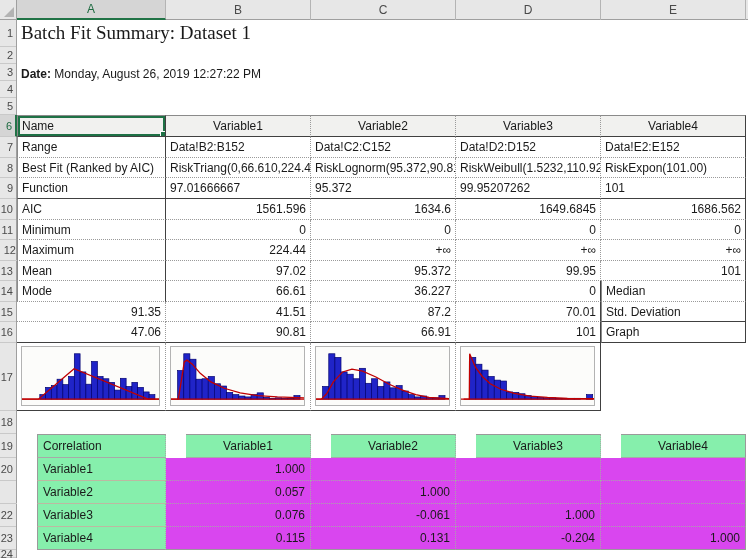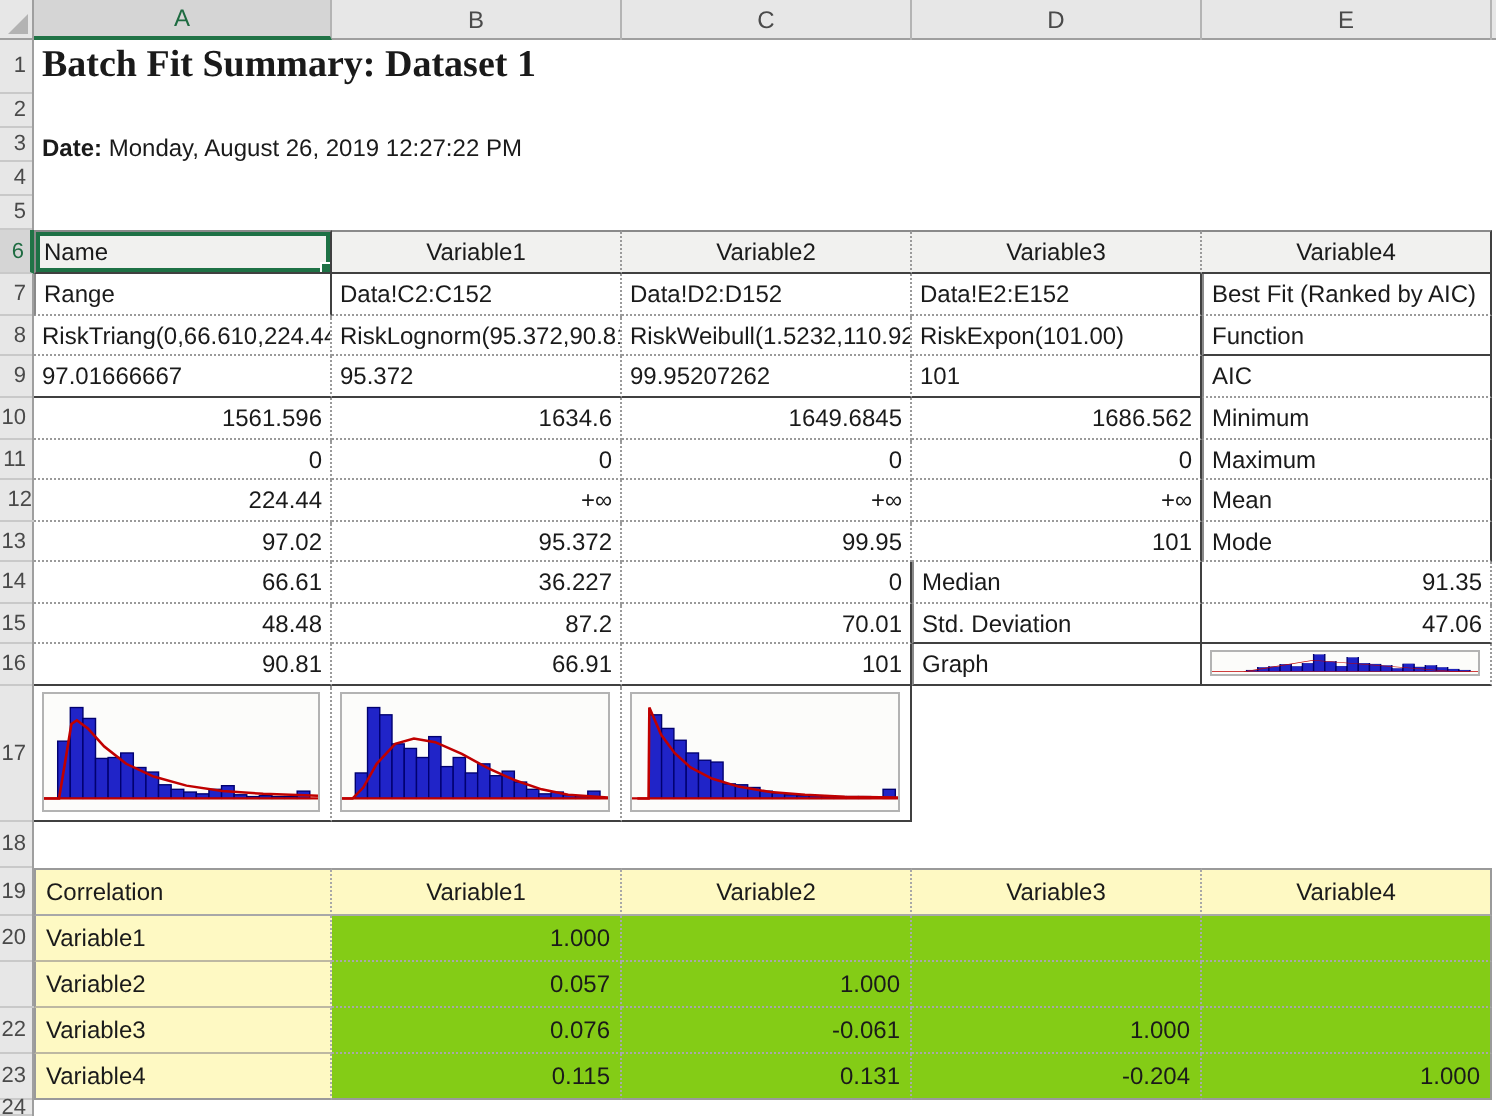--- a/index.html
+++ b/index.html
@@ -18,21 +18,21 @@
   .col-h.sel { background:#d5d5d5; color:#1e6b41; border-bottom:2px solid #217346; }
   #row-headers { position:absolute; left:0; top:20px; width:17px; height:538px; background:#e7e7e7;
                  border-right:1px solid #9f9f9f; }
   .row-h { display:flex; align-items:center; justify-content:flex-end; padding-right:3px;
            font-size:11px; color:#4a4a4a; border-bottom:1px solid #c9c9c9; }
   .row-h.sel { background:#d5d5d5; color:#1e6b41; border-right:2px solid #217346; margin-right:-1px; }
 
   
   #sheet { position:absolute; left:17px; top:20px; width:731px; height:538px; background:#fff; overflow:hidden; }
   #title { position:absolute; left:4px; top:2px; font-family:"Liberation Serif","DejaVu Serif",serif;
-           font-weight:bold; font-size:19px; white-space:nowrap; }
+           font-weight:normal; font-size:19px; white-space:nowrap; }
   .meta { position:absolute; left:4px; font-size:12px; white-space:nowrap; }
   #meta-by   { top:30px; }
   #meta-date { top:47px; }
   .meta b { font-weight:bold; }
 
   
   #stats { position:absolute; left:0; top:95px; width:674px;
            display:grid; grid-template-columns:149px 145px 145px 145px 145px;
            grid-template-rows:22px 21px 20px 21px 21px 20px 21px 20px 21px 20px 21px 68px;
            font-size:12px; }
@@ -60,22 +60,22 @@
           grid-template-rows:24px 23px 23px 23px 23px; font-size:12px; }
   #corr > div { display:flex; align-items:center; padding:0 5px; white-space:nowrap; overflow:hidden; }
   .c-top   { border-top:1px solid #9a9a9a; }
   .c-left  { border-left:1px solid #9a9a9a; }
   .c-right { border-right:1px solid #9a9a9a; }
   .c-bot   { border-bottom:1px solid #9a9a9a; }
   .c-hbot  { border-bottom:1px solid #a8a8a8; }
   .c-lsep  { border-bottom:1px solid #bdb8a2; }
   .c-dotb  { border-bottom:1px dotted #a8a8a8; }
   .c-dotr  { border-right:1px dotted #a8a8a8; }
-  .tan   { background:#fef9c3; }
-  .cream { background:#84cc16; }
+  .tan   { background:#86efac;margin-left:20px; }
+  .cream { background:#d946ef; }
   .c-hdr { justify-content:center; }
 </style>
 </head>
 <body>
 
 <div id="corner">
     <div class="tri"></div>
   </div>
 <div id="col-headers">
     <div class="col-h sel" style="width: 149px;">A</div>
@@ -120,20 +120,21 @@
 
   <div id="stats">
 
     <div id="name-cell" class="hdr6 lbl b-top b-left b-rsold b-bsold">Name<span class="handle"></span></div>
     <div class="hdr6 b-top b-rdot b-bsold">Variable1</div>
     <div class="hdr6 b-top b-rdot b-bsold">Variable2</div>
     <div class="hdr6 b-top b-rdot b-bsold">Variable3</div>
     <div class="hdr6 b-top b-rsold b-bsold">Variable4</div>
 
     <div class="lbl b-left b-rsold b-bdot">Range</div>
+    <div class="val-l b-rdot b-bdot">Data!B2:B152</div>
     <div class="val-l b-rdot b-bdot">Data!C2:C152</div>
     <div class="val-l b-rdot b-bdot">Data!D2:D152</div>
     <div class="val-l b-rsold b-bdot">Data!E2:E152</div>
 
     <div class="lbl b-left b-rsold b-bdot">Best Fit (Ranked by AIC)</div>
     <div class="val-l b-rdot b-bdot">RiskTriang(0,66.610,224.44)</div>
     <div class="val-l b-rdot b-bdot">RiskLognorm(95.372,90.810)</div>
     <div class="val-l b-rdot b-bdot">RiskWeibull(1.5232,110.92)</div>
     <div class="val-l b-rsold b-bdot">RiskExpon(101.00)</div>
 
@@ -167,21 +168,21 @@
     <div class="val-r b-rdot b-bdot">99.95</div>
     <div class="val-r b-rsold b-bdot">101</div>
 
     <div class="lbl b-left b-rsold b-bdot">Mode</div>
     <div class="val-r b-rdot b-bdot">66.61</div>
     <div class="val-r b-rdot b-bdot">36.227</div>
     <div class="val-r b-rsold b-bdot">0</div>
 
     <div class="lbl b-left b-rsold b-bdot">Median</div>
     <div class="val-r b-rdot b-bdot">91.35</div>
-    <div class="val-r b-rdot b-bdot">48.48</div>
+    <div class="val-r b-rdot b-bdot">41.51</div>
     <div class="val-r b-rdot b-bdot">87.2</div>
     <div class="val-r b-rsold b-bdot">70.01</div>
 
     <div class="lbl b-left b-rsold b-bsold">Std. Deviation</div>
     <div class="val-r b-rdot b-bsold">47.06</div>
     <div class="val-r b-rdot b-bsold">90.81</div>
     <div class="val-r b-rdot b-bsold">66.91</div>
     <div class="val-r b-rsold b-bsold">101</div>
 
     <div class="lbl b-left b-rsold b-bsold">Graph</div>

